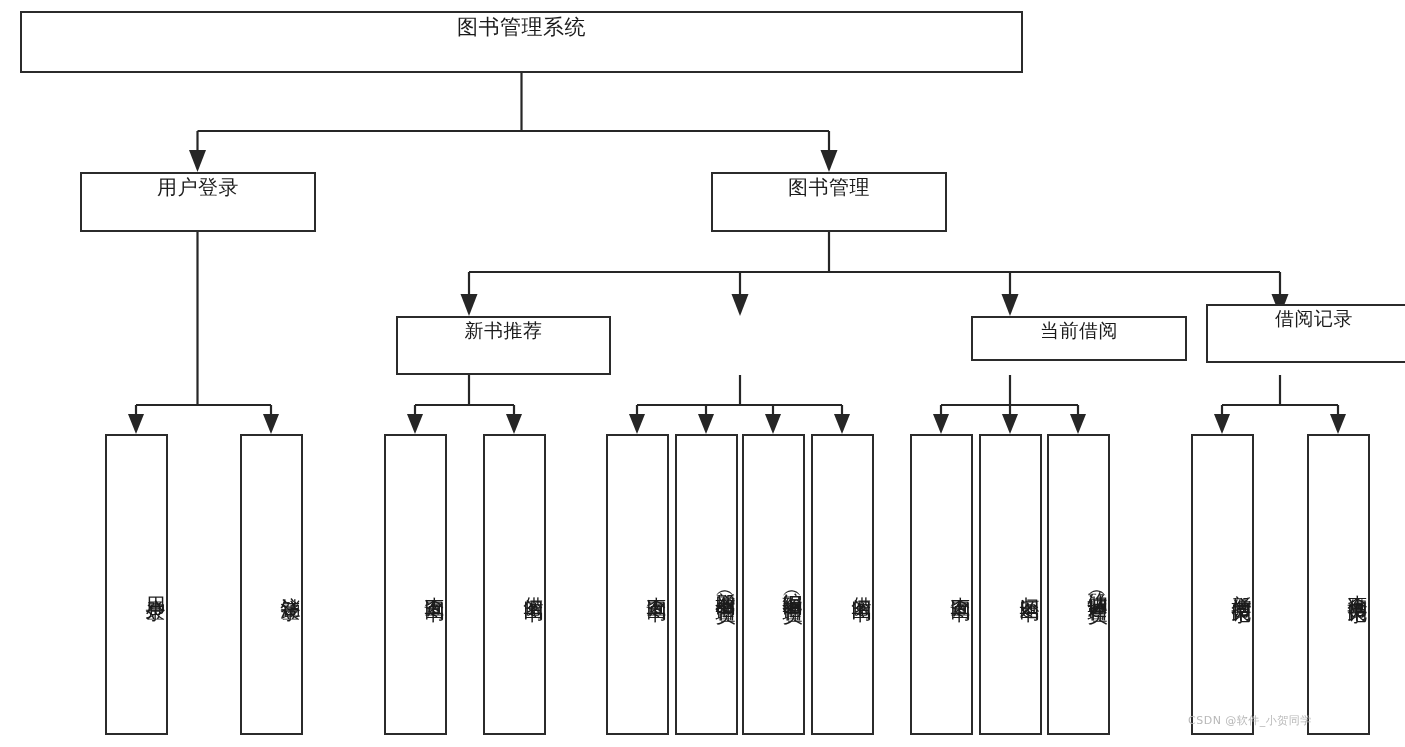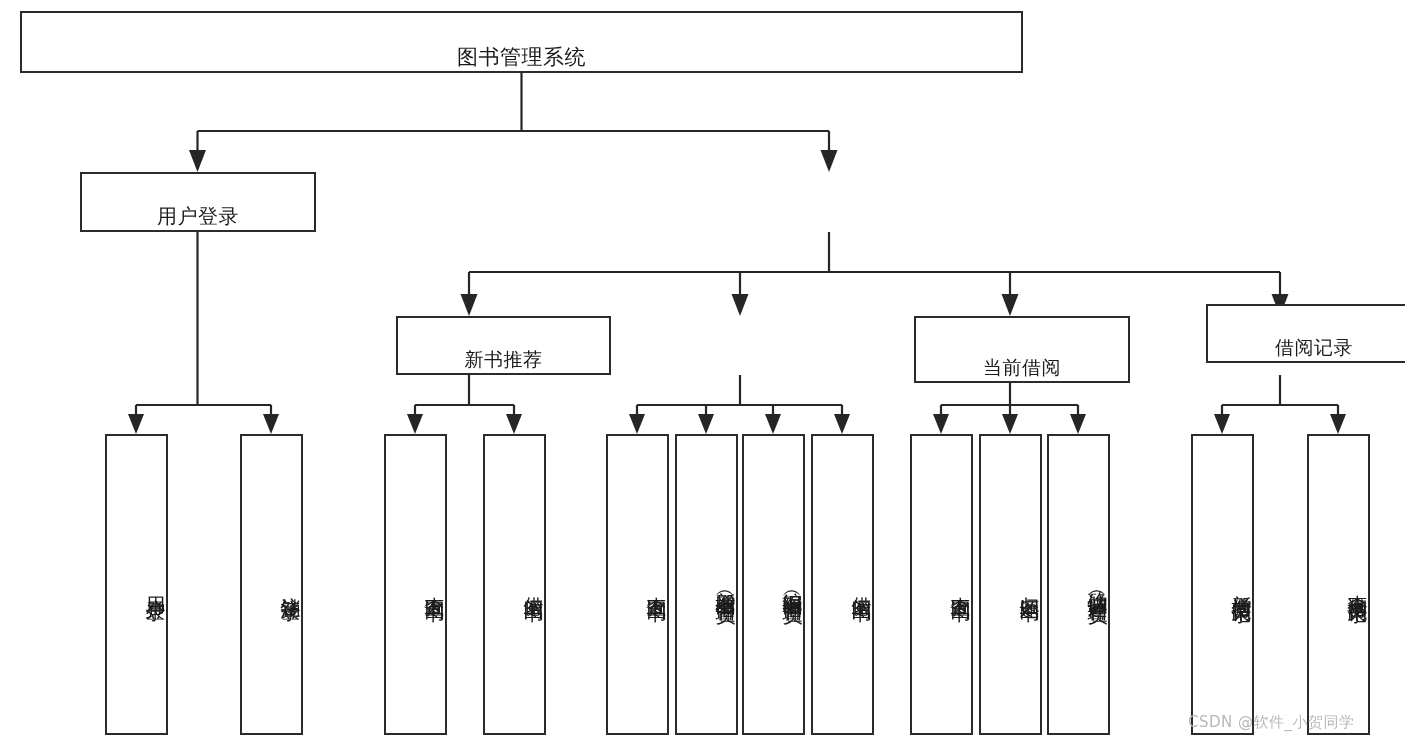--- a/index.html
+++ b/index.html
@@ -38,21 +38,21 @@
     stroke: none;
   }
   
   .node {
     position: absolute;
     z-index: 2;
     box-sizing: border-box;
     background: #ffffff;
     border: 2.2px solid #2b2b2b;
     display: flex;
-    align-items: flex-end;
+    align-items: flex-start;
     justify-content: center;
     color: #1b1b1b;
     text-align: center;
     letter-spacing: 0.5px;
   }
   .node.root {
     font-size: 21px;
   }
   .node.branch {
     font-size: 20px;
@@ -76,21 +76,21 @@
     writing-mode: vertical-rl;
     text-orientation: upright;
     white-space: nowrap;
   }
   
   #watermark {
     position: absolute;
     z-index: 3;
     left: 1188px;
     top: 713px;
-    font-size: 15px;
+    font-size: 11px;
     color: #b8b8b8;
     white-space: nowrap;
     letter-spacing: 0.5px;
     pointer-events: none;
   }
 </style>
 </head>
 <body>
 
 <div id="diagram-canvas">
@@ -172,27 +172,30 @@
   </svg>
 
   <div class="node root" style="left:20px; top:11px; width:1003px; height:62px;">
     <span>图书管理系统</span>
   </div>
 
   <div class="node branch" style="left:80px; top:172px; width:236px; height:60px;">
     <span>用户登录</span>
   </div>
 
+  <div class="node branch" style="left:711px; top:172px; width:236px; height:60px;">
+    <span>图书管理</span>
+  </div>
 
   <div class="node sub" style="left:362px; top:316px; width:215px; height:59px;">
     <span>新书推荐</span>
   </div>
 
 
-  <div class="node sub" style="left:880px; top:316px; width:216px; height:67px;">
+  <div class="node sub" style="left:937px; top:316px; width:216px; height:45px;">
     <span>当前借阅</span>
   </div>
 
   <div class="node sub" style="left:1172px; top:304px; width:216px; height:59px;">
     <span>借阅记录</span>
   </div>
 
   <div class="node leaf" style="left:105px; top:434px; width:63px; height:301px;">
     <span class="leaf-label">用户登录</span>
   </div>

